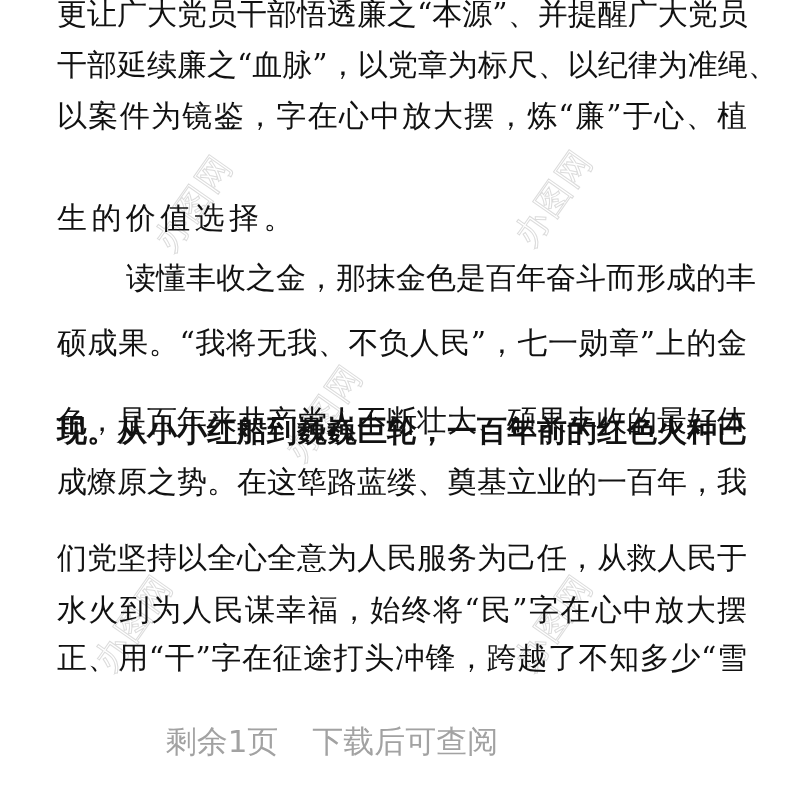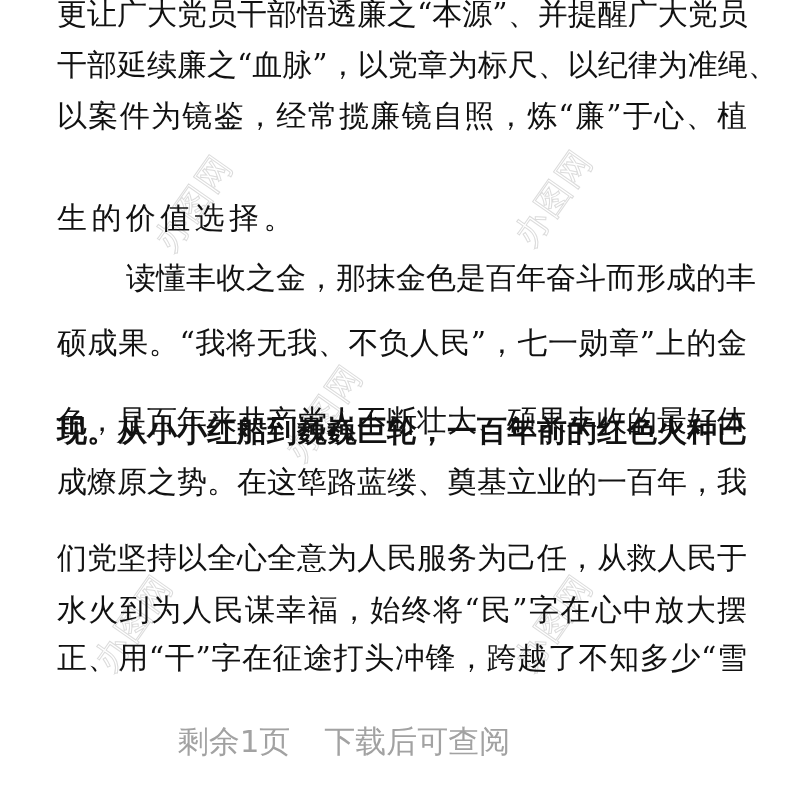--- a/index.html
+++ b/index.html
@@ -58,38 +58,37 @@
     position: absolute;
     left: 0;
     top: 718px;
     width: 664px;
     height: 46px;
     text-align: center;
     font-family: "DejaVu Sans", "Liberation Sans", sans-serif;
     font-size: 31px;
     line-height: 46px;
     color: #a2a2a2;
-    padding-left: 12px;
   }
   .footer .gap { display: inline-block; width: 34px; }
 </style>
 </head>
 <body>
 
 <div class="page">
 
   <div class="watermark" style="left:140px; top:180px;">办图网</div>
   <div class="watermark" style="left:500px; top:175px;">办图网</div>
   <div class="watermark" style="left:270px; top:390px;">办图网</div>
   <div class="watermark" style="left:80px; top:600px;">办图网</div>
   <div class="watermark" style="left:500px; top:600px;">办图网</div>
 
   <div class="line" style="top:-6px;">更让广大党员干部悟透廉之“本源”、并提醒广大党员</div>
   <div class="line" style="top:45px;">干部延续廉之“血脉”，以党章为标尺、以纪律为准绳、</div>
-  <div class="line" style="top:96px;">以案件为镜鉴，经常揽廉镜自照，炼“廉”于心、植</div>
+  <div class="line" style="top:96px;">以案件为镜鉴，字在心中放大摆，炼“廉”于心、植</div>
   <div class="line last" style="top:198px;">生的价值选择。</div>
 
   <div class="line indent" style="top:258px;">读懂丰收之金，那抹金色是百年奋斗而形成的丰</div>
   <div class="line" style="top:323px;">硕成果。“我将无我、不负人民”，七一勋章”上的金</div>
   <div class="line" style="top:360px;margin-top:41px;">色，是百年来共产党人不断壮大、硕果丰收的最好体</div>
   <div class="line" style="top:411px;font-weight:bold;">现。从小小红船到巍巍巨轮，一百年前的红色火种已</div>
   <div class="line" style="top:462px;">成燎原之势。在这筚路蓝缕、奠基立业的一百年，我</div>
   <div class="line" style="top:514px;margin-top:24px;">们党坚持以全心全意为人民服务为己任，从救人民于</div>
   <div class="line" style="top:566px;margin-top:24px;">水火到为人民谋幸福，始终将“民”字在心中放大摆</div>
   <div class="line" style="top:618px;margin-top:20px;">正、用“干”字在征途打头冲锋，跨越了不知多少“雪</div>

